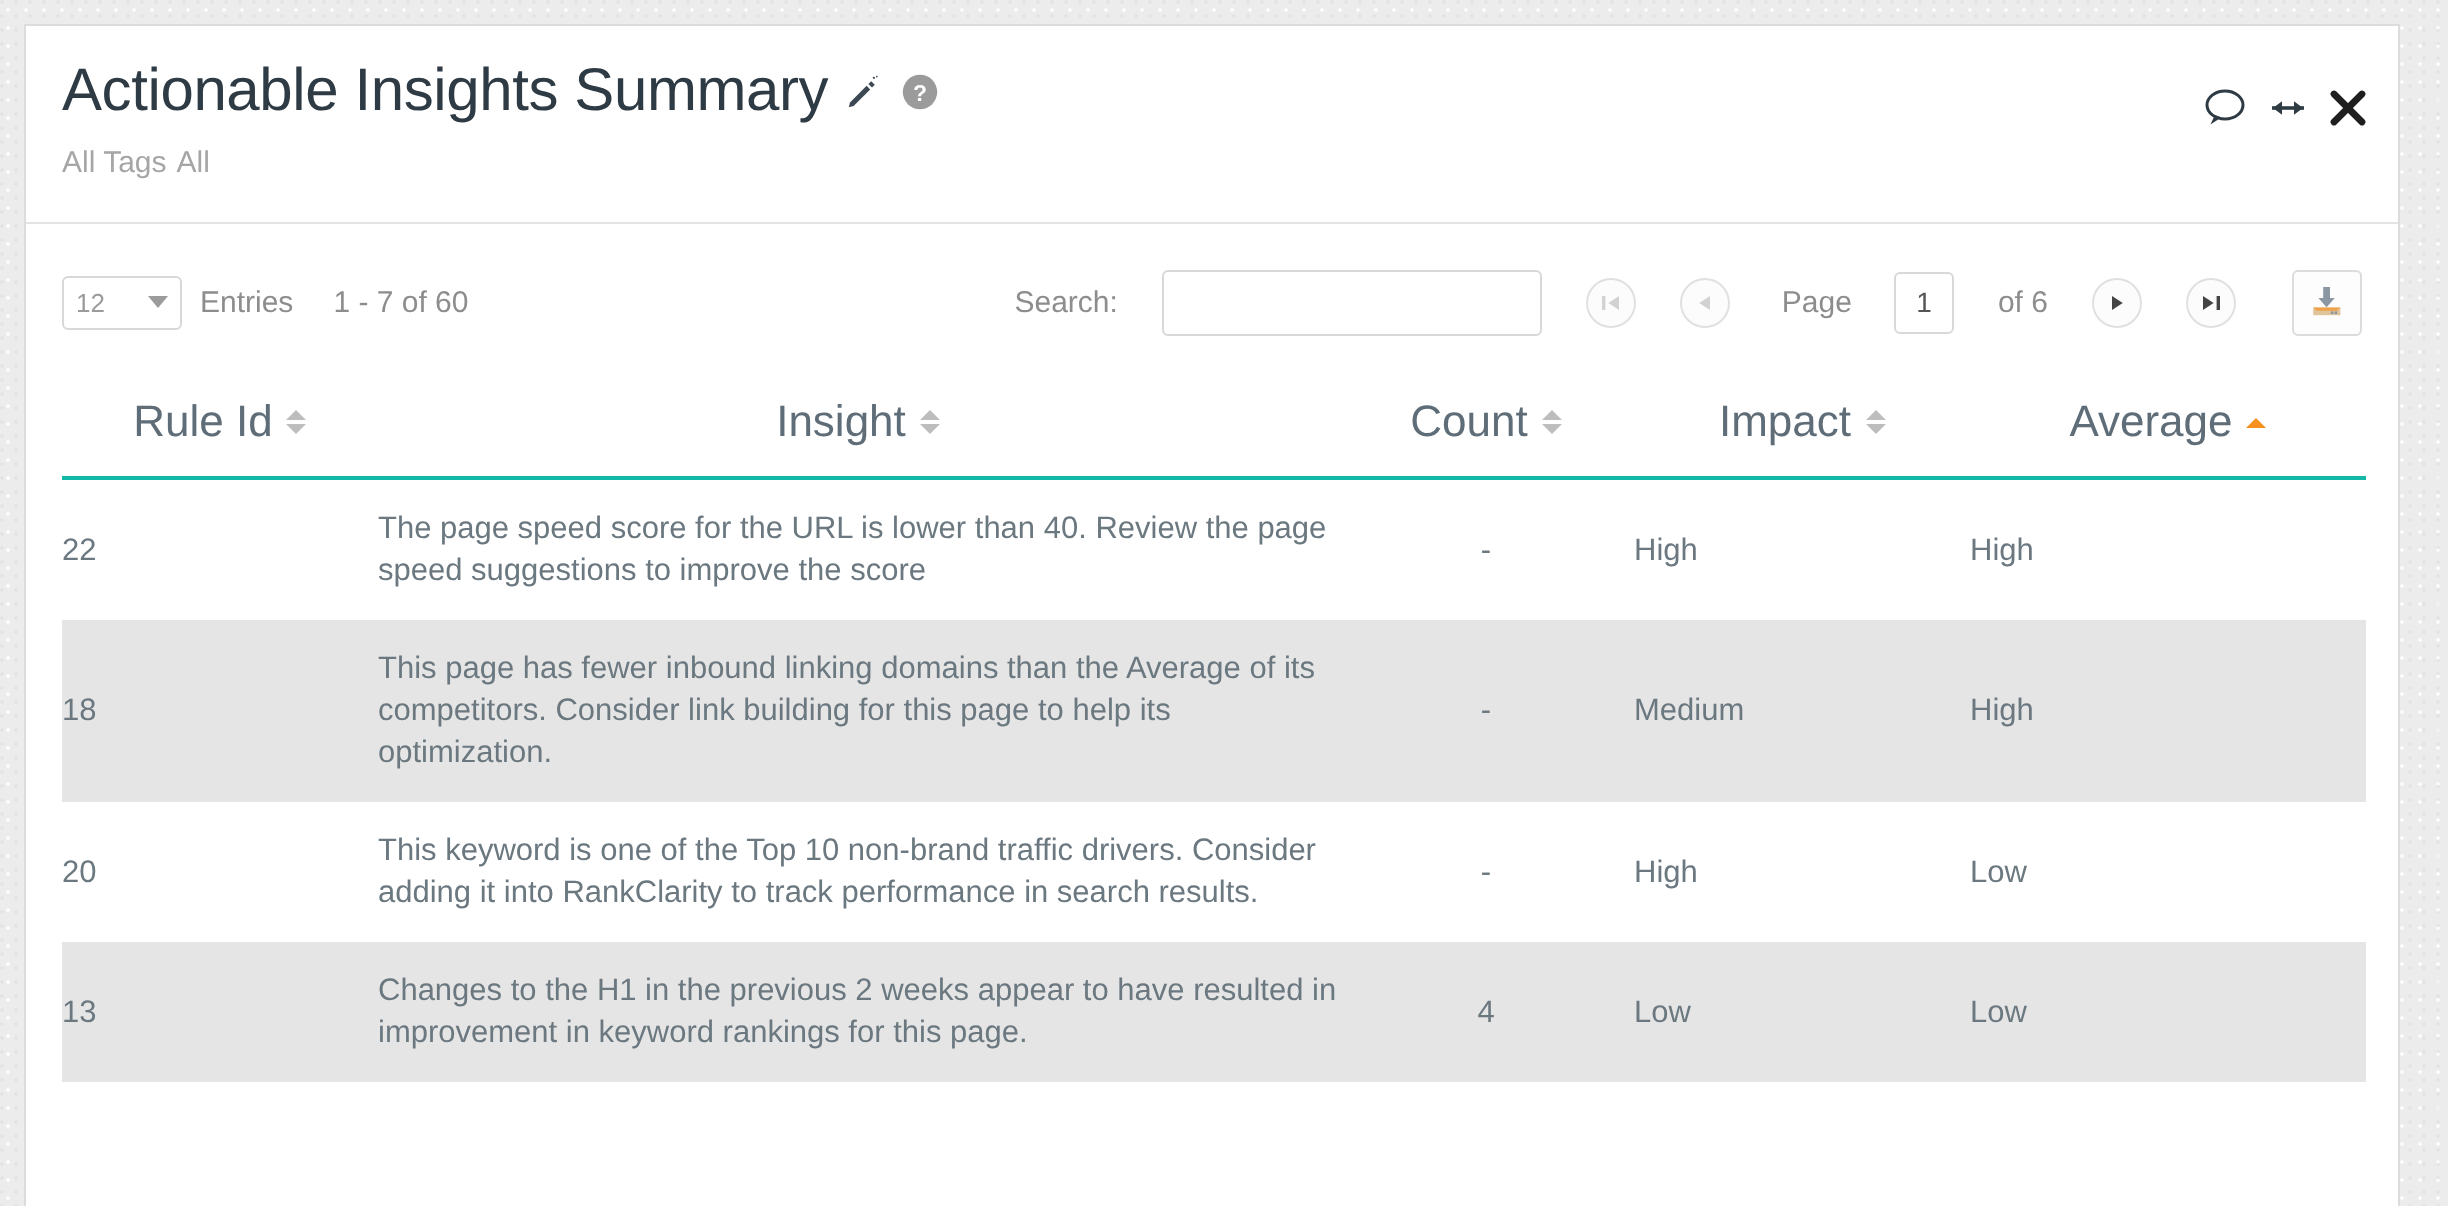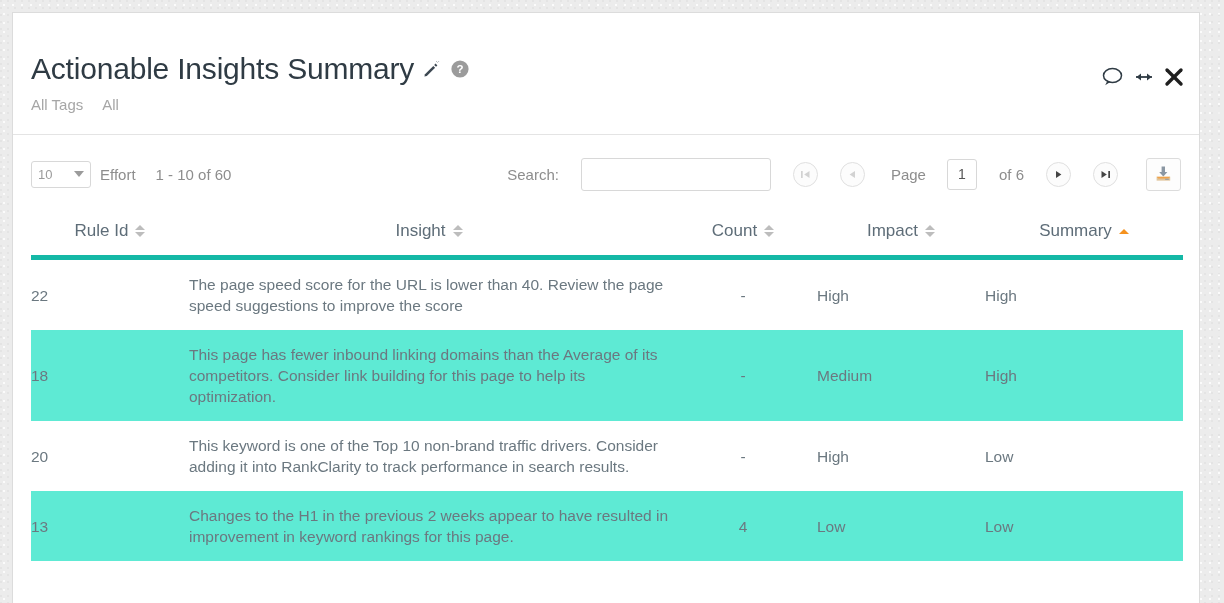--- a/index.html
+++ b/index.html
@@ -26,37 +26,36 @@
     border-bottom: none;
     overflow: hidden;
   }
 
   
   .panel-header {
     padding: 16px 18px 0 18px;
     border-bottom: 1px solid #e4e4e4;
     height: 99px;
     position: relative;
-    margin-top: 23px;
   }
   .title-row { display: flex; align-items: center; }
   .panel-title {
     font-size: 30px;
     font-weight: 400;
     color: #2f3b44;
     letter-spacing: -0.2px;
     line-height: 34px;
     white-space: nowrap;
   }
   .title-icon { margin-left: 8px; display: flex; align-items: center; cursor: pointer; }
   .help-icon { margin-left: 10px; display: flex; align-items: center; cursor: pointer; }
   .subtitle-row {
     margin-top: 10px;
     display: flex;
-    gap: 19px;
+    gap: 5px;
     font-size: 15px;
     color: #a6a6a6;
   }
   .subtitle-row span { cursor: pointer; }
 
   .header-actions {
     position: absolute;
     right: 14px; top: 30px;
     display: flex;
     align-items: center;
@@ -156,25 +155,25 @@
   }
 
   
   table.data {
     width: calc(100% - 36px);
     margin: 0 18px;
     border-collapse: collapse;
     table-layout: fixed;
   }
   table.data thead th {
-    font-size: 17px;
+    font-size: 22px;
     font-weight: 400;
     color: #5e6d78;
     padding: 8px 0 14px 0;
-    border-bottom: 5px solid #14b8a6;
+    border-bottom: 2px solid #14b8a6;
     cursor: pointer;
     white-space: nowrap;
   }
   .th-inner { display: inline-flex; align-items: center; gap: 7px; }
   .sort-neutral { display: inline-flex; flex-direction: column; gap: 2px; }
   .tri-up {
     width: 0; height: 0;
     border-left: 5px solid transparent;
     border-right: 5px solid transparent;
     border-bottom: 5px solid #bdbdbd;
@@ -187,21 +186,21 @@
   }
   .tri-up.active { border-bottom-color: #f5921e; }
 
   table.data tbody td {
     font-size: 15.5px;
     color: #6b7880;
     vertical-align: middle;
     padding: 14px 0;
     line-height: 21px;
   }
-  tbody tr.stripe td { background: #5eead4; }
+  tbody tr.stripe td { background: #e5e5e5; }
   td.c-ruleid { text-align: left; padding-right: 18px; }
   td.c-insight { padding-right: 20px; margin-left: 25px; }
   td.c-count { text-align: center; }
   td.c-impact { padding-left: 12px; }
   td.c-effort { padding-left: 20px; }
 
   col.w-ruleid  { width: 158px; }
   col.w-insight { width: 480px; }
   col.w-count   { width: 148px; }
   col.w-impact  { width: 168px; }
@@ -253,25 +252,25 @@
           <line x1="4" y1="4" x2="18" y2="18" stroke="#1f1f1f" stroke-width="3.4" stroke-linecap="round"></line>
           <line x1="18" y1="4" x2="4" y2="18" stroke="#1f1f1f" stroke-width="3.4" stroke-linecap="round"></line>
         </svg>
       </span>
     </div>
   </div>
 
   <div class="toolbar">
     <div class="toolbar-left">
       <div class="entries-select">
-        <span>10</span>
+        <span>12</span>
         <span class="caret-dn"></span>
       </div>
-      <span class="entries-label">Effort</span>
-      <span class="entries-range">1 - 10 of 60</span>
+      <span class="entries-label">Entries</span>
+      <span class="entries-range">1 - 7 of 60</span>
     </div>
 
     <div class="toolbar-right">
       <span class="search-label">Search:</span>
       <input class="search-input" type="text" value="" placeholder="" style="">
 
       <div class="pg-btn disabled">
         <svg width="13" height="11" viewBox="0 0 13 11">
           <rect x="2" y="2" width="1.7" height="7" fill="#d2d2d2"></rect>
           <path d="M10.5 2 L10.5 9 L5.2 5.5 Z" fill="#d2d2d2"></path>
@@ -353,21 +352,21 @@
           <span class="th-inner">
             <span>Impact</span>
             <span class="sort-neutral">
               <span class="tri-up"></span>
                 <span class="tri-dn"></span>
             </span>
           </span>
         </th>
         <th>
           <span class="th-inner">
-            <span>Summary</span>
+            <span>Average</span>
             <span class="tri-up active"></span>
           </span>
         </th>
       </tr>
     </thead>
     <tbody>
       <tr>
         <td class="c-ruleid">22</td>
         <td class="c-insight">The page speed score for the URL is lower than 40. Review the page speed suggestions to improve the score</td>
         <td class="c-count">-</td>

